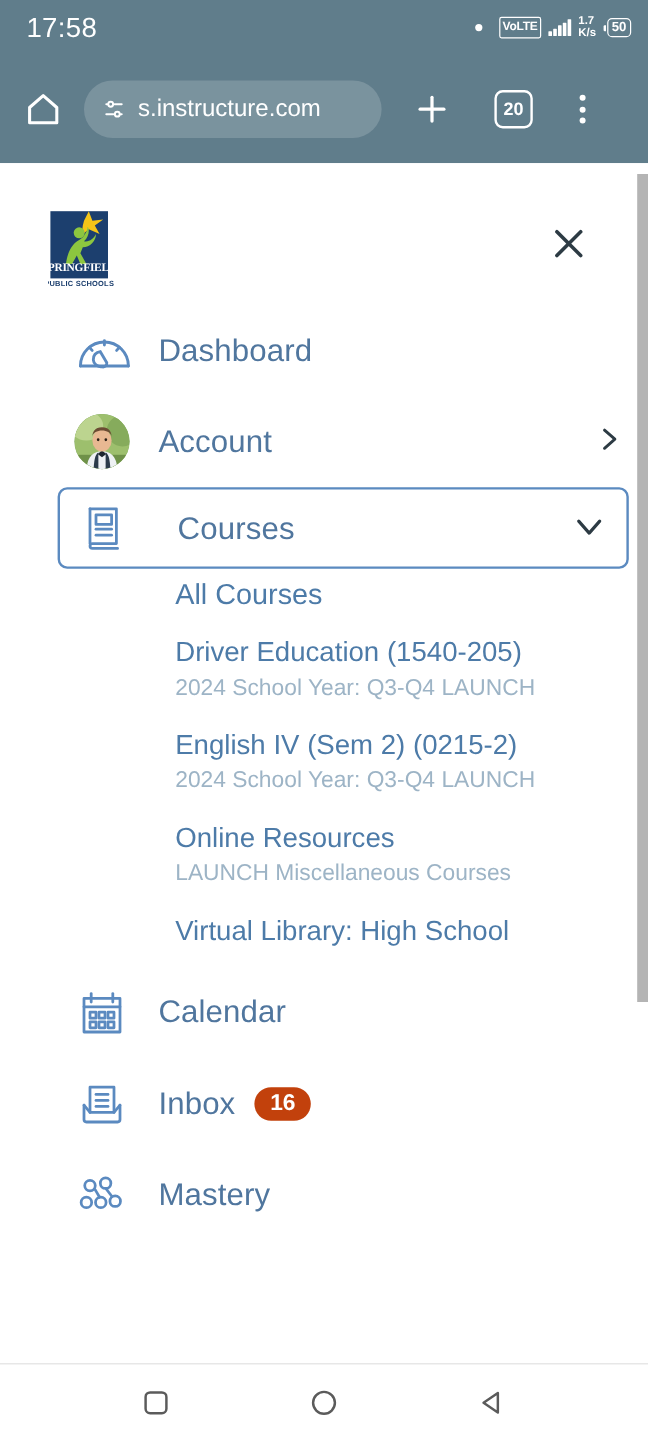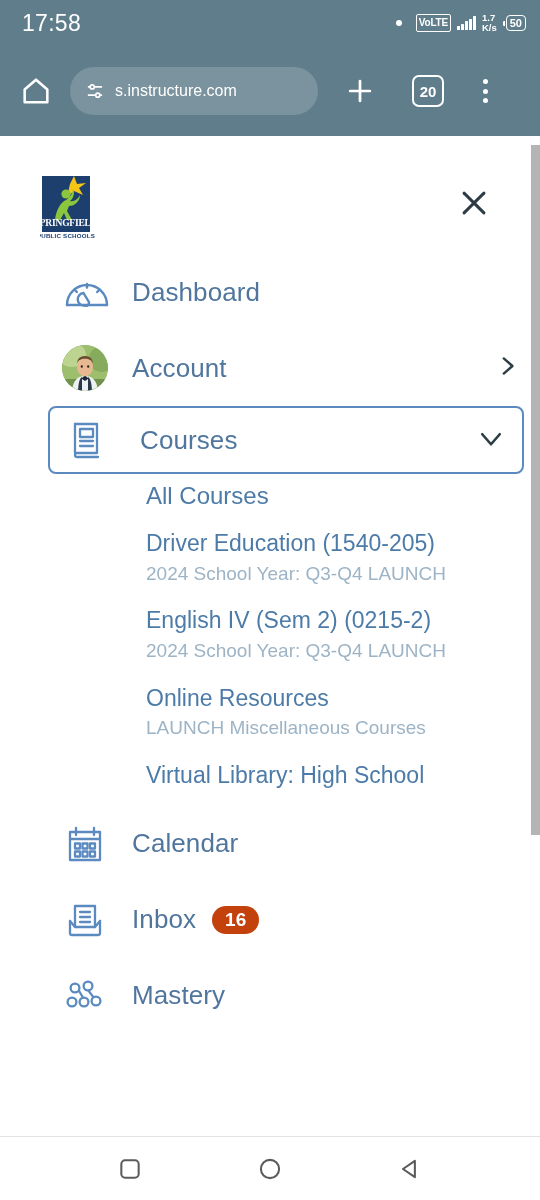--- a/index.html
+++ b/index.html
@@ -48,21 +48,21 @@
     position:absolute; left:0; top:46px; width:540px; height:90px;
     display:flex; align-items:center;
   }
   #home-btn { width:60px; display:flex; justify-content:center; align-items:center; margin-left:6px; }
   #urlbar {
     flex:0 0 auto; width:248px; height:48px; margin-left:4px;
     background:rgba(255,255,255,.17); border-radius:24px;
     display:flex; align-items:center; padding:0 14px;
   }
   #url-text {
-    color:#fff; font-size:16px; margin-left:9px;
+    color:#fff; font-size:20px; margin-left:9px;
     white-space:nowrap; overflow:hidden; text-overflow:ellipsis;
   }
   #plus-btn { width:56px; display:flex; justify-content:center; align-items:center; margin-left:14px; }
   #tabs-btn { width:56px; display:flex; justify-content:center; align-items:center; margin-left:12px; }
   #tabcount {
     width:32px; height:32px; border:2.4px solid #fff; border-radius:7px;
     color:#fff; font-size:15px; font-weight:700;
     display:flex; align-items:center; justify-content:center;
   }
   #menu-btn {
@@ -92,21 +92,21 @@
   .nav-label {
     font-size:26px; color:#50769e; margin-left:14px;
     font-weight:400; letter-spacing:.1px;
   }
 
   #courses-row {
     margin:0 16px 0 48px; height:68px;
     border:2px solid #5b8ac0; border-radius:8px;
     display:flex; align-items:center; padding-left:14px; padding-right:16px;
   }
-  #courses-row .nav-label { margin-left:20px; }
+  #courses-row .nav-label { margin-left:28px; }
   #chev-down { margin-left:auto; }
 
   #avatar {
     width:46px; height:46px; border-radius:50%;
     overflow:hidden; flex:0 0 46px; position:relative;
     background:#7fa860;
   }
   #chev-right { margin-left:auto; }
 
   .course-list { padding:2px 4px 0 0; }

